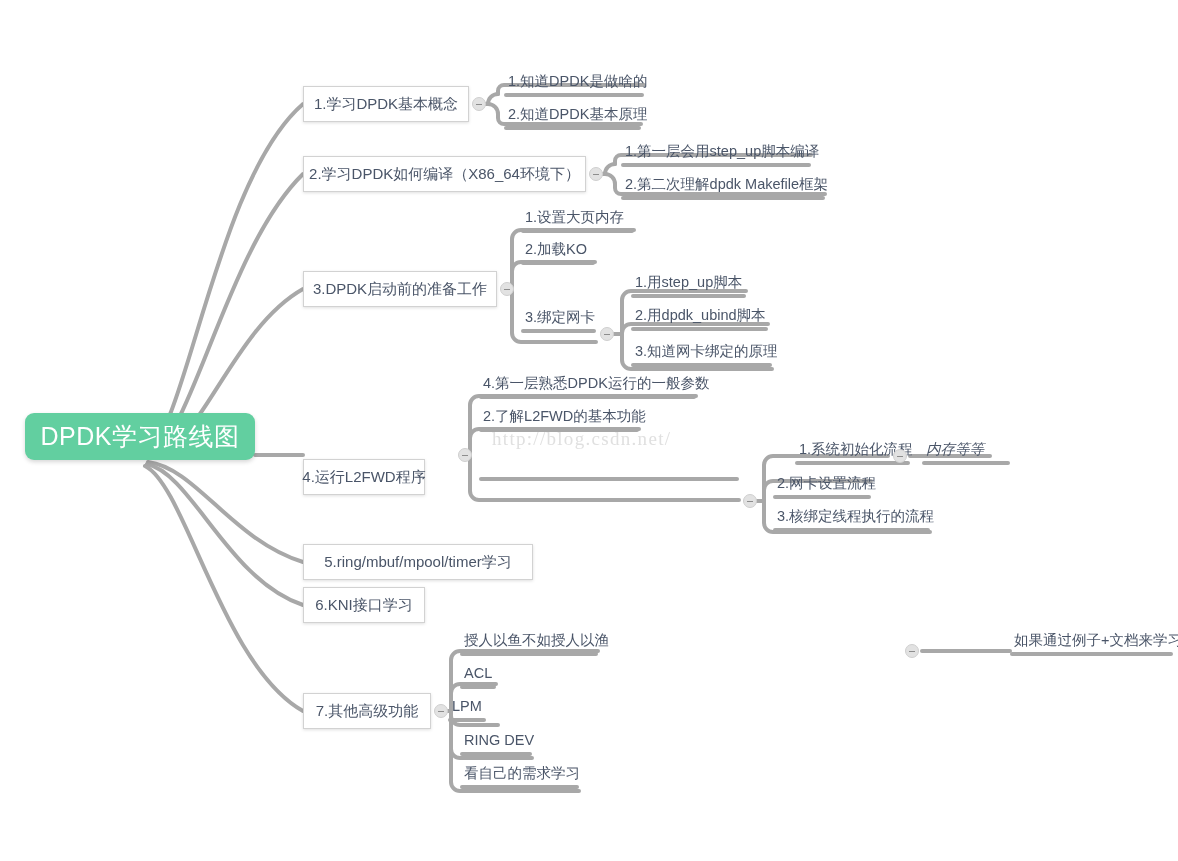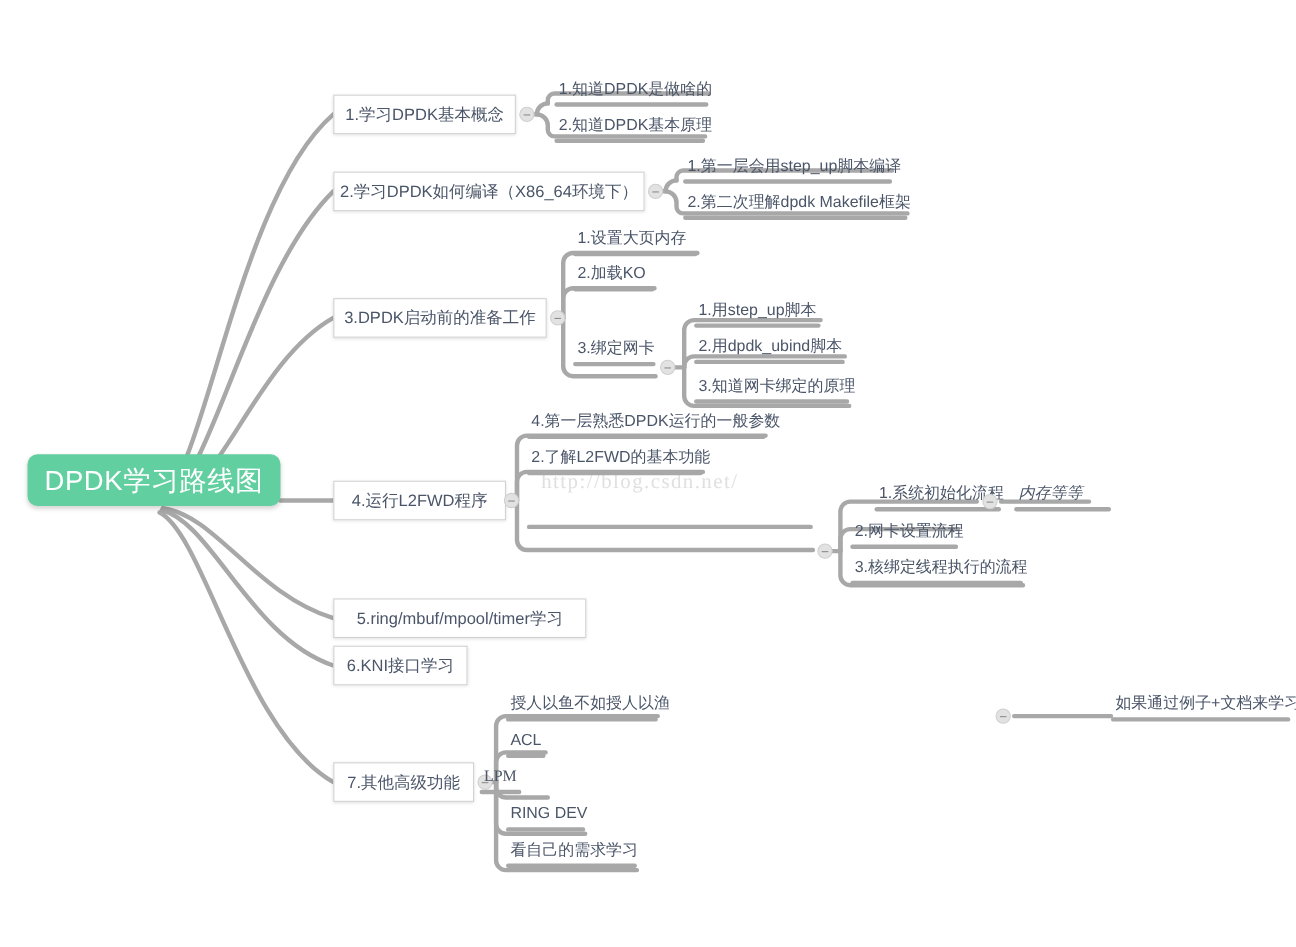--- a/index.html
+++ b/index.html
@@ -177,21 +177,21 @@
   <div class="box-node" style="left:303px; top:156px; width:283px; height:36px;">
     <span>2.学习DPDK如何编译（X86_64环境下）</span>
   </div>
   <div class="toggle" style="left:589px; top:167px;"></div>
 
   <div class="box-node" style="left:303px; top:271px; width:194px; height:36px;">
     <span>3.DPDK启动前的准备工作</span>
   </div>
   <div class="toggle" style="left:500px; top:282px;"></div>
 
-  <div class="box-node" style="left:303px; top:437px; width:157px; height:36px;">
+  <div class="box-node" style="left:303px; top:459px; width:122px; height:36px;">
     <span>4.运行L2FWD程序</span>
   </div>
   <div class="toggle" style="left:458px; top:448px;"></div>
 
   <div class="box-node" style="left:303px; top:544px; width:230px; height:36px;">
     <span>5.ring/mbuf/mpool/timer学习</span>
   </div>
 
   <div class="box-node" style="left:303px; top:587px; width:122px; height:36px;">
     <span>6.KNI接口学习</span>
@@ -283,21 +283,21 @@
   <div class="line-node" style="left:460px; top:633px; width:138px;">
     <span class="ul-text">授人以鱼不如授人以渔</span>
     <span class="ul-bar"></span>
   </div>
   <div class="toggle" style="left:905px; top:644px;"></div>
 
   <div class="line-node" style="left:460px; top:666px; width:36px;">
     <span class="ul-text">ACL</span>
     <span class="ul-bar"></span>
   </div>
-  <div class="line-node" style="left:436px; top:699px; width:38px;font-family:Liberation Serif, serif;">
+  <div class="line-node" style="left:448px; top:699px; width:38px;">
     <span class="ul-text">LPM</span>
     <span class="ul-bar"></span>
   </div>
   <div class="line-node" style="left:460px; top:733px; width:72px;">
     <span class="ul-text">RING DEV</span>
     <span class="ul-bar"></span>
   </div>
   <div class="line-node" style="left:460px; top:766px; width:119px;">
     <span class="ul-text">看自己的需求学习</span>
     <span class="ul-bar"></span>

